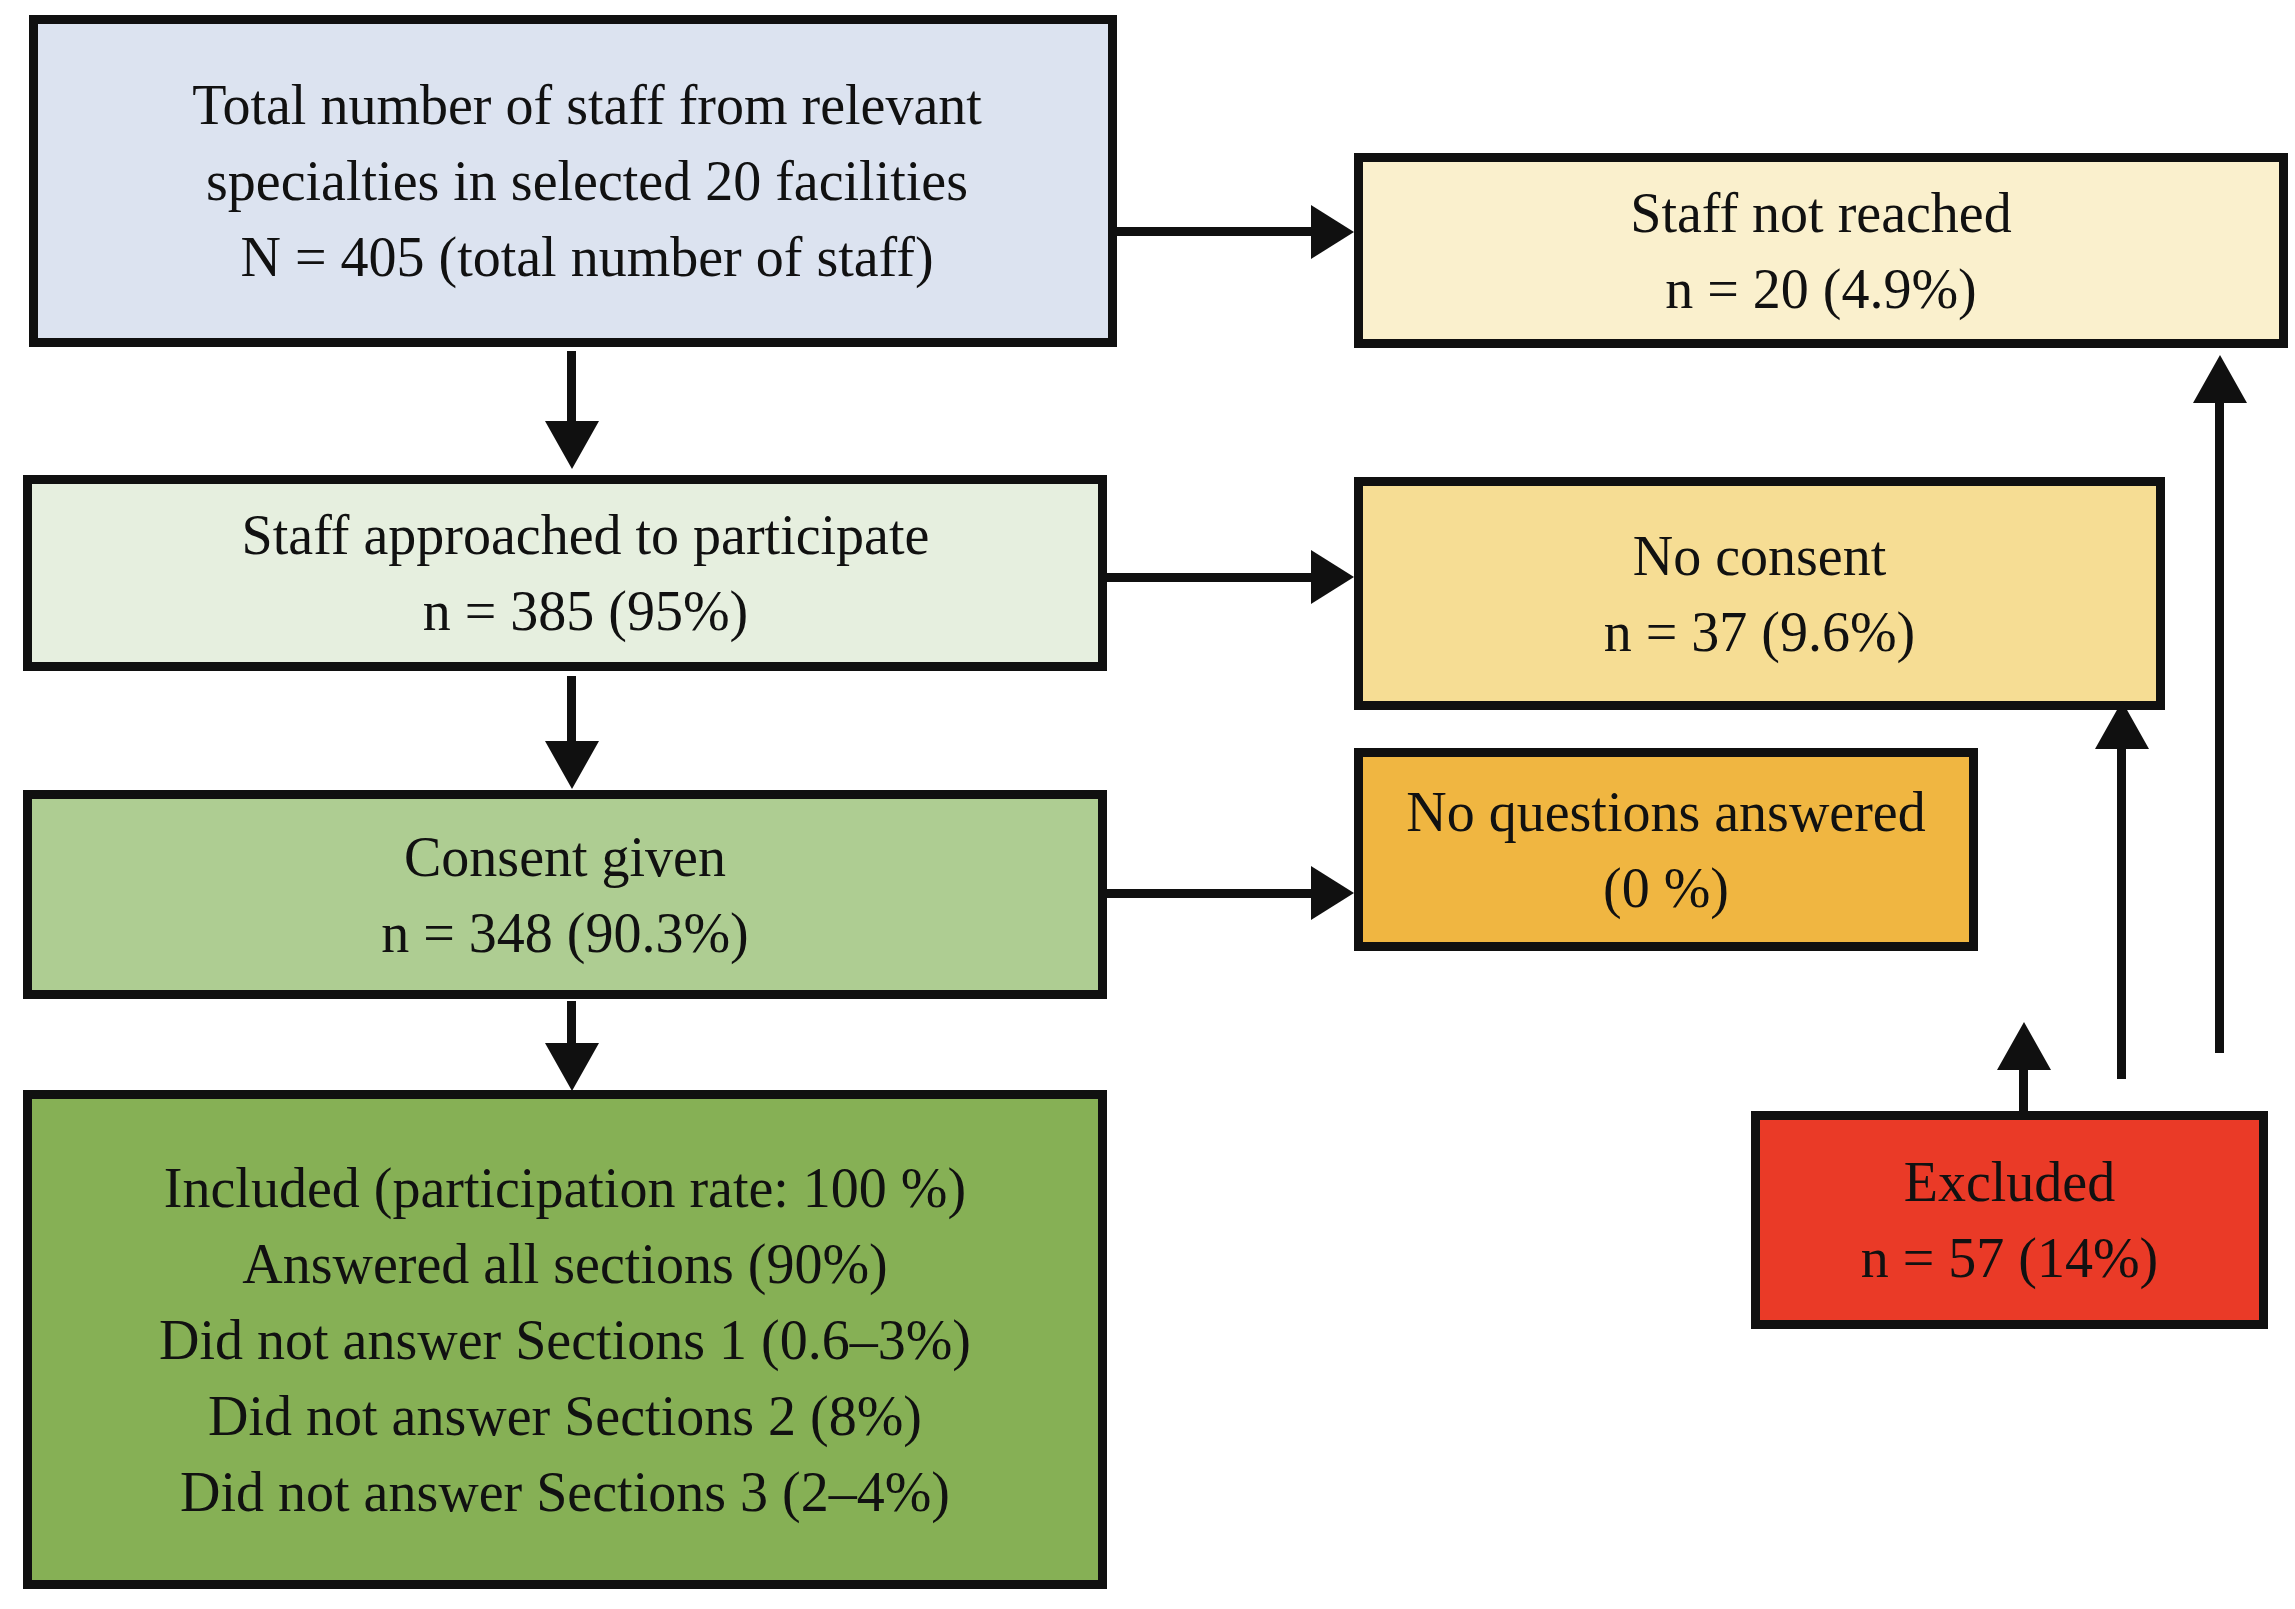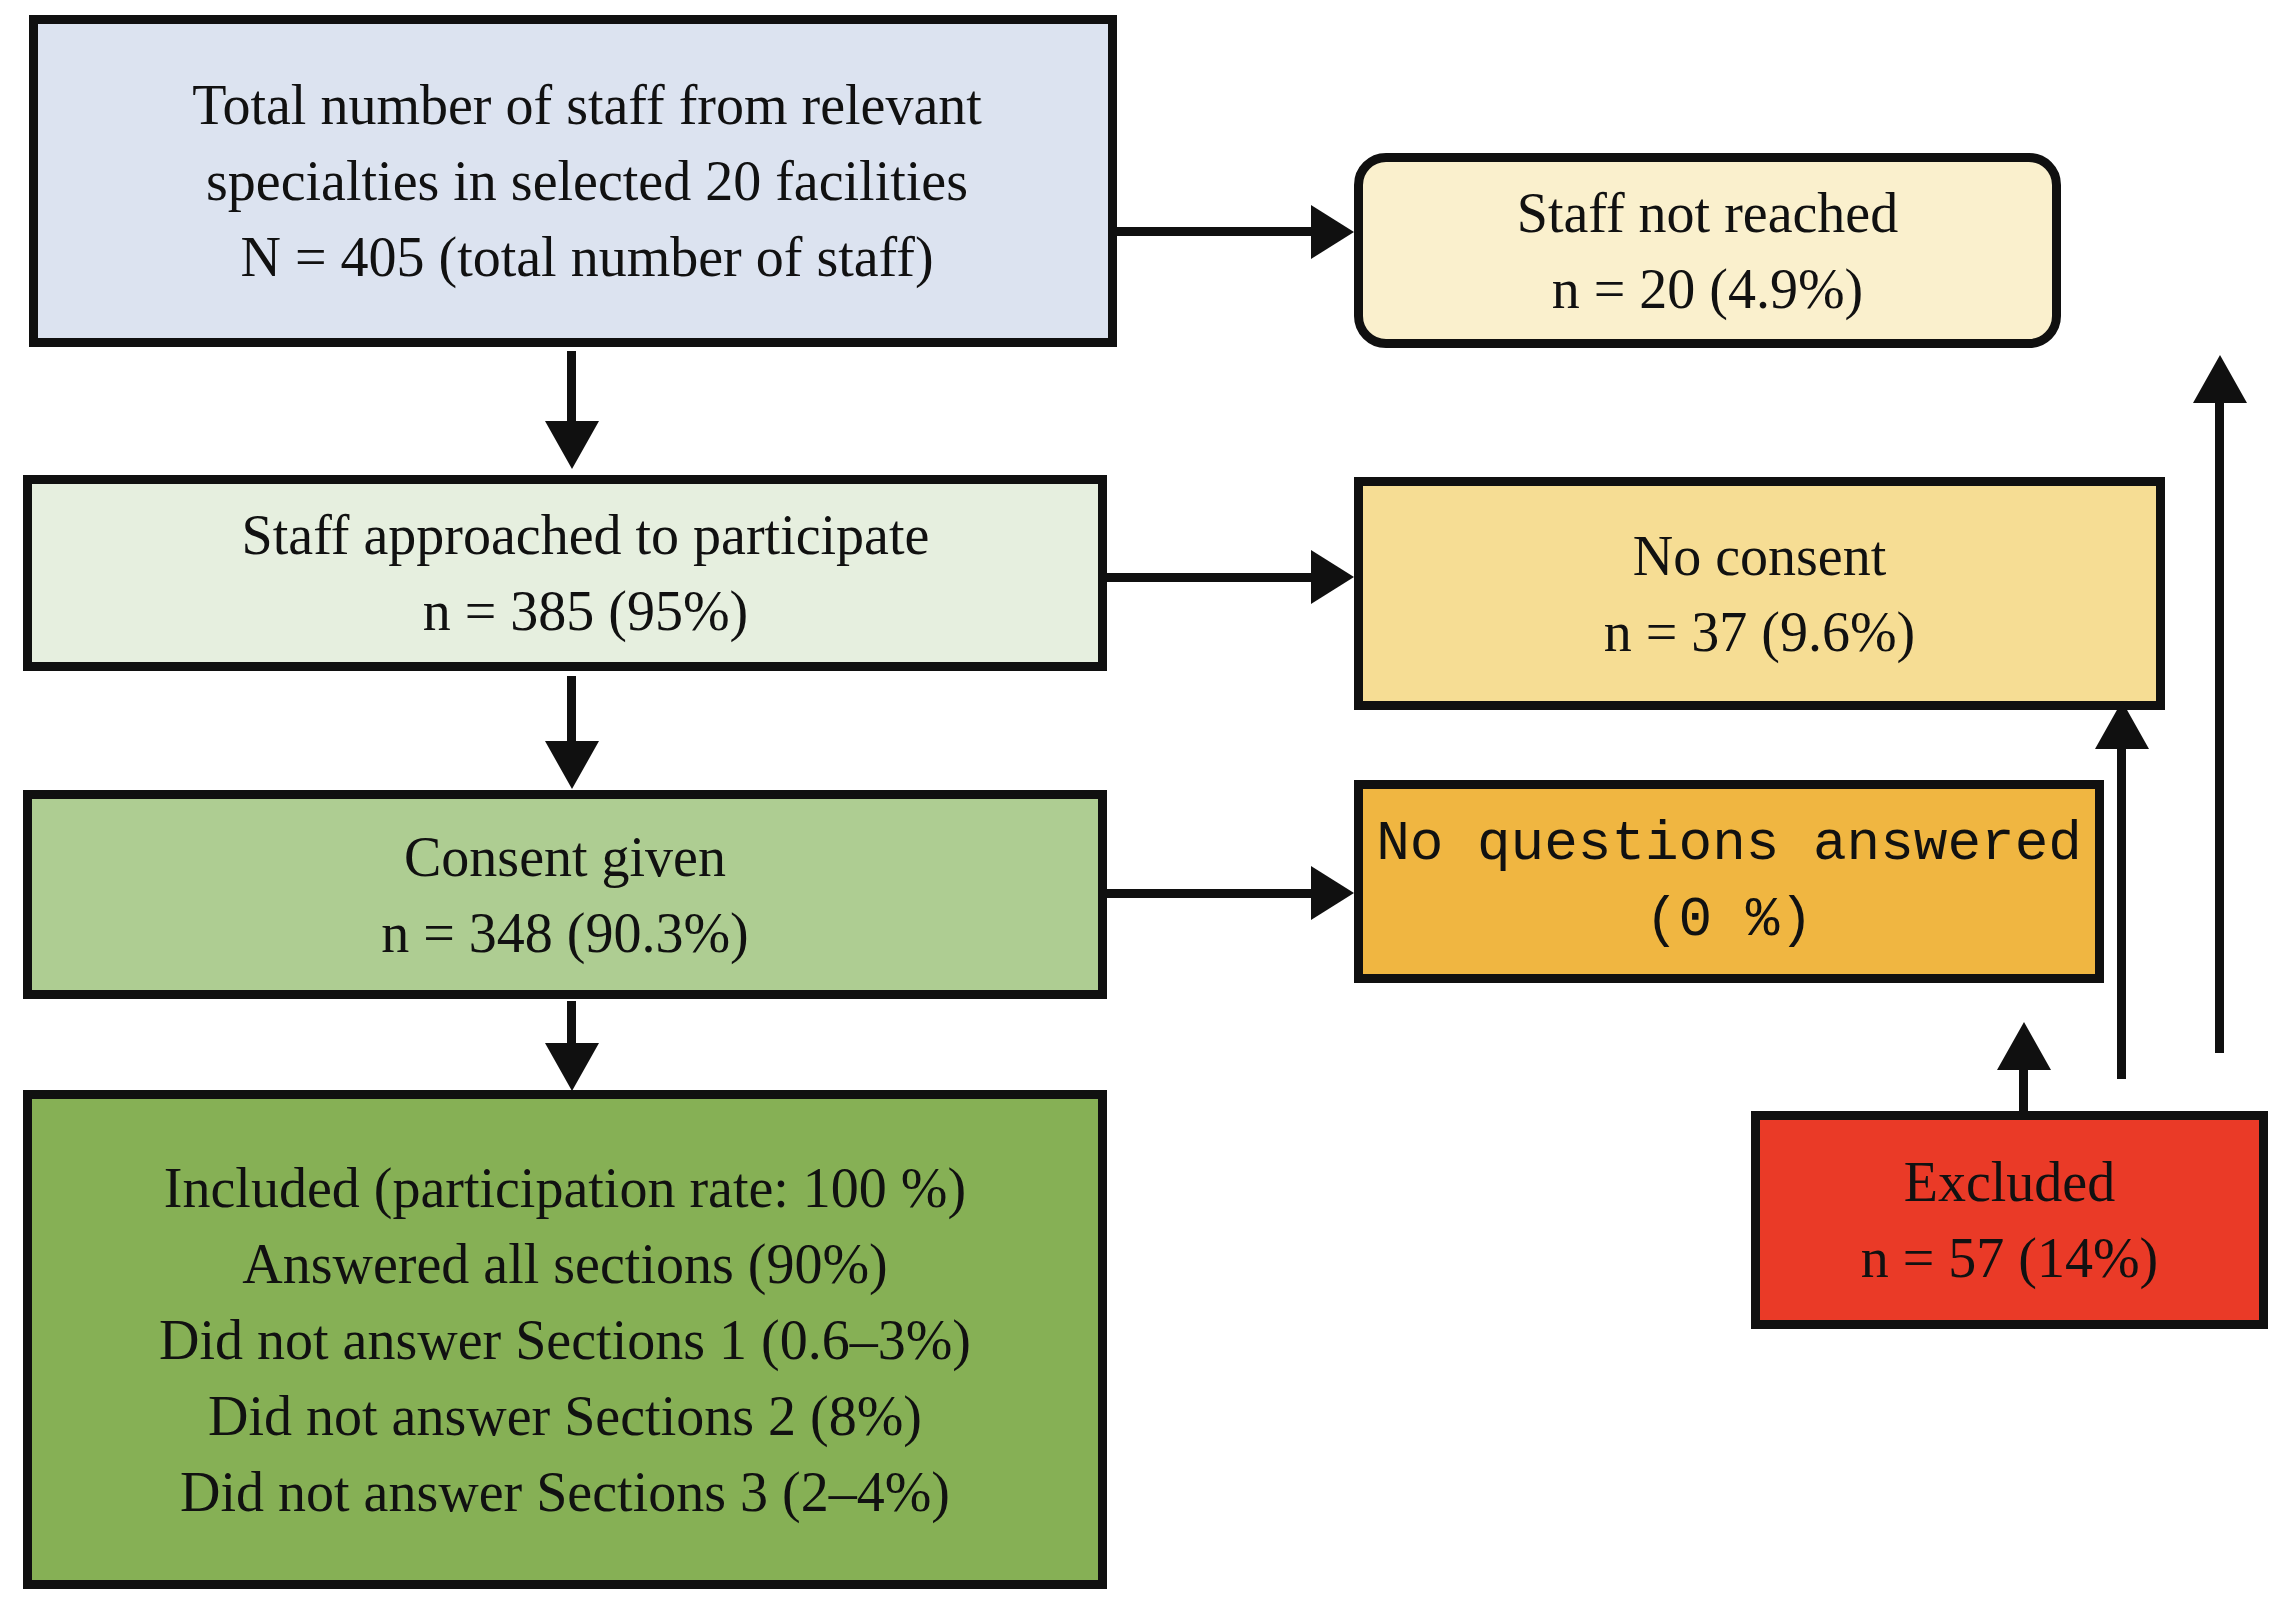--- a/index.html
+++ b/index.html
@@ -26,23 +26,23 @@
     font-size: 56px;
     line-height: 76px;
     white-space: nowrap;
   }
   
   #b-total        { left: 29px;   top: 15px;   width: 1088px; height: 332px; }
   #b-approached   { left: 23px;   top: 475px;  width: 1084px; height: 196px; padding-left: 41px; }
   #b-consent      { left: 23px;   top: 790px;  width: 1084px; height: 209px; }
   #b-included     { left: 23px;   top: 1090px; width: 1084px; height: 499px; }
   
-  #b-notreached   { left: 1354px; top: 153px;  width: 707px; height: 195px; border-radius: 32px; }
+  #b-notreached   { left: 1354px; top: 153px;  width: 934px; height: 195px; }
   #b-noconsent    { left: 1354px; top: 477px;  width: 811px;  height: 233px; }
-  #b-noquestions  { left: 1354px; top: 780px;  width: 750px;  height: 203px; font-family: Liberation Mono, monospace; }
+  #b-noquestions  { left: 1354px; top: 748px;  width: 624px;  height: 203px; }
   #b-excluded     { left: 1751px; top: 1111px; width: 517px;  height: 218px; }
 
   
   .cline { position: absolute; background: #101010; }
   
   .ah { position: absolute; width: 0; height: 0; }
   .ah-down  { border-left: 27px solid transparent; border-right: 27px solid transparent; border-top: 48px solid #101010; }
   .ah-up    { border-left: 27px solid transparent; border-right: 27px solid transparent; border-bottom: 48px solid #101010; }
   .ah-right { border-top: 27px solid transparent; border-bottom: 27px solid transparent; border-left: 43px solid #101010; }
 </style>

